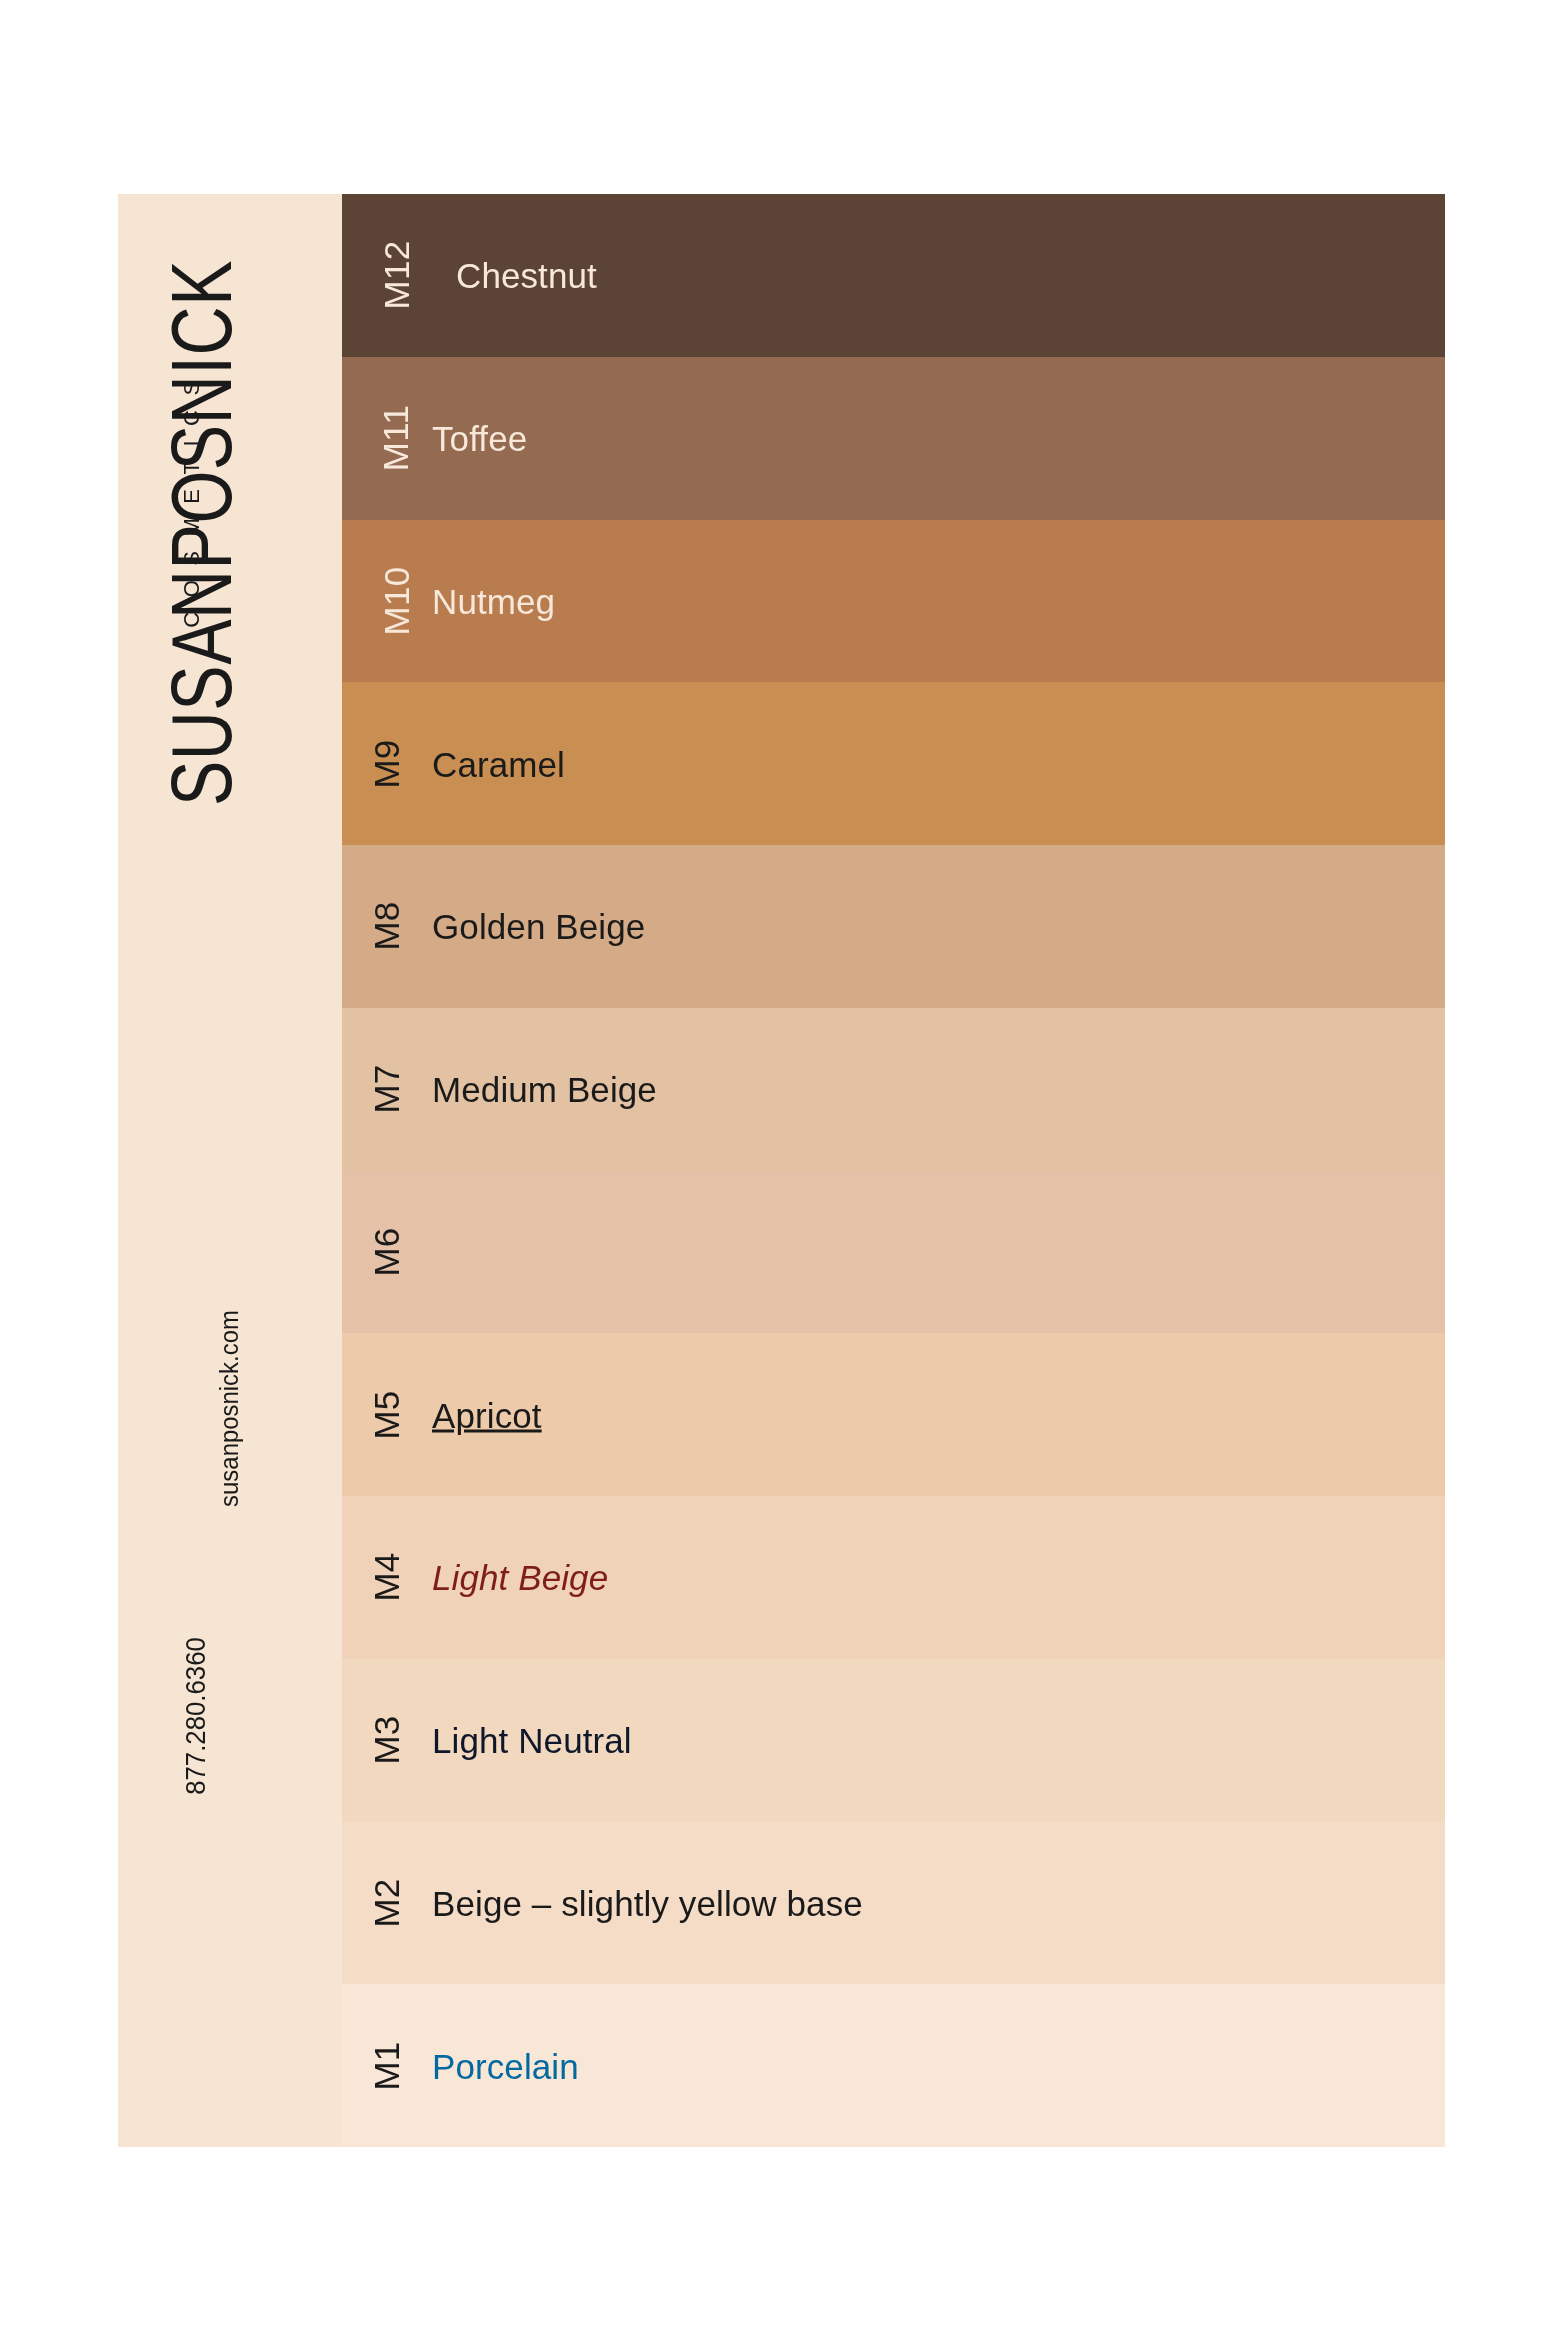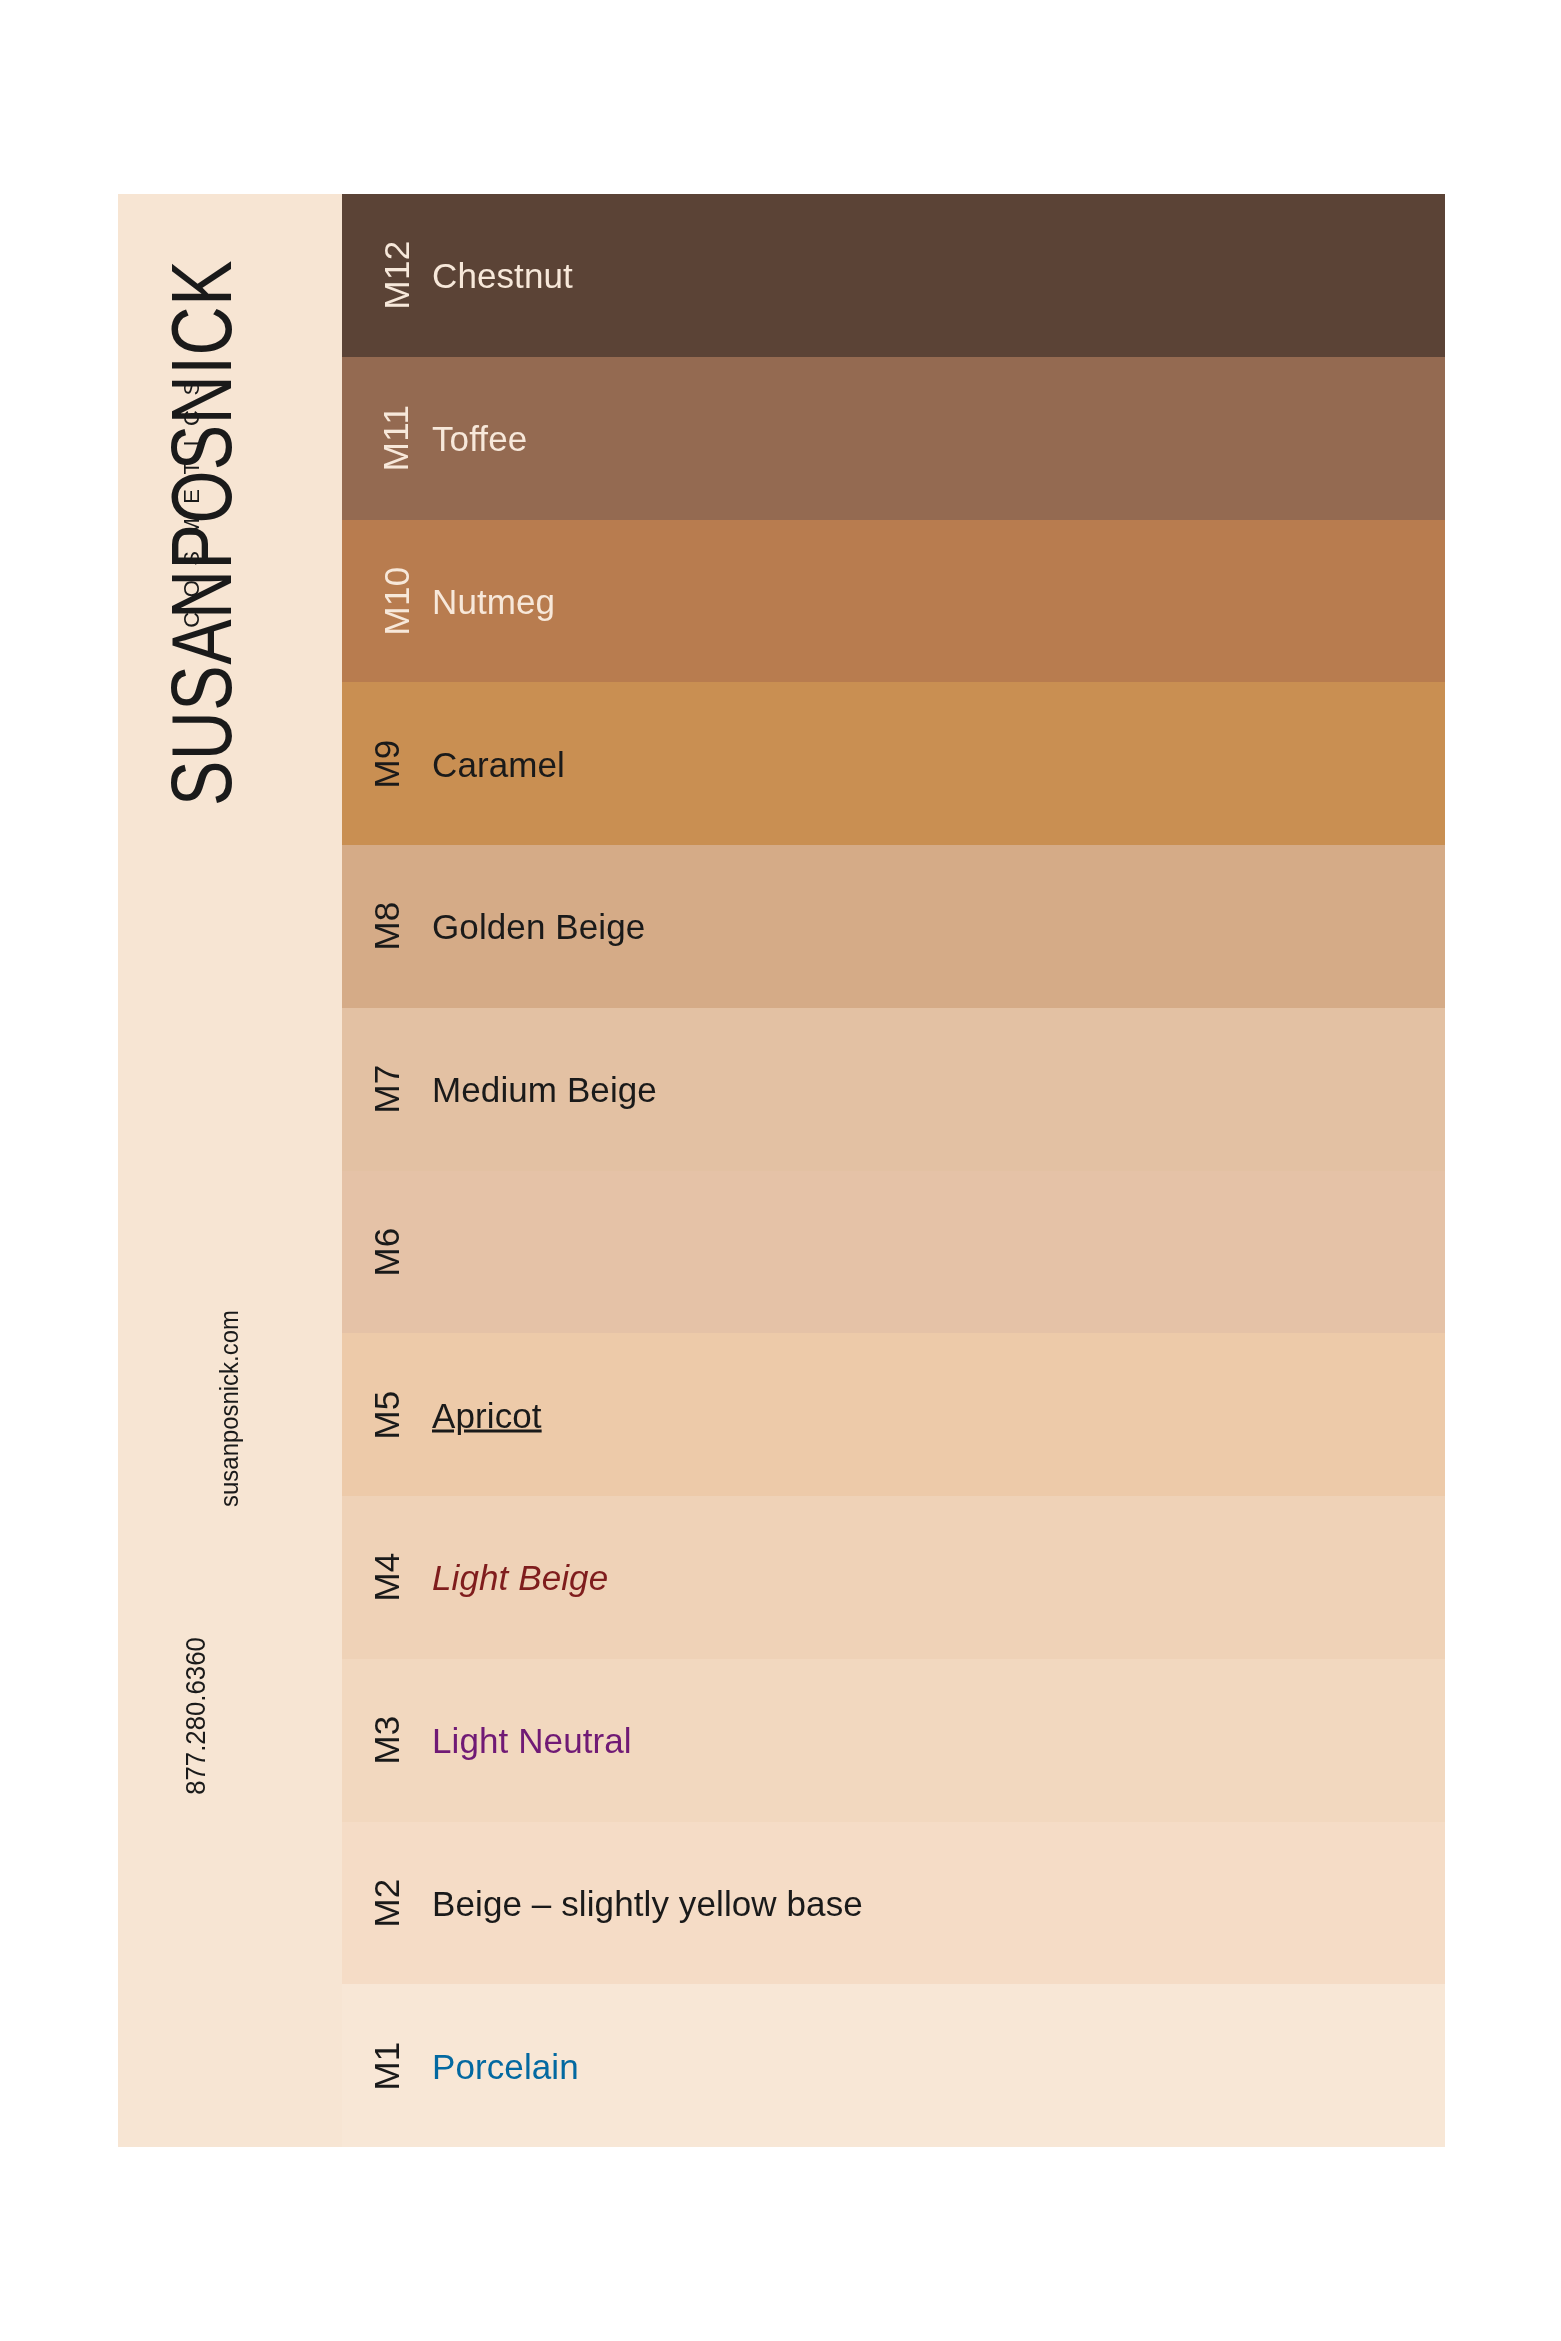--- a/index.html
+++ b/index.html
@@ -157,21 +157,21 @@
     </div>
 
     <div class="contact-web">susanposnick.com</div>
 
     <div class="contact-phone">877.280.6360</div>
   </div>
 
   <div id="swatches">
       <div class="swatch" style="background: rgb(91, 67, 54);">
         <span class="swatch-code" style="color: rgb(247, 232, 218);">M12</span>
-        <span class="swatch-name" style="color: rgb(247, 232, 218);">Chestnut</span>
+        <span class="swatch-name" style="color: rgb(247, 232, 218); margin-left: 24px;">Chestnut</span>
       </div>
       <div class="swatch" style="background: rgb(148, 106, 81);">
         <span class="swatch-code" style="color: rgb(247, 232, 218);">M11</span>
         <span class="swatch-name" style="color: rgb(247, 232, 218);">Toffee</span>
       </div>
       <div class="swatch" style="background: rgb(184, 124, 79);">
         <span class="swatch-code" style="color: rgb(247, 232, 218);">M10</span>
         <span class="swatch-name" style="color: rgb(247, 232, 218);">Nutmeg</span>
       </div>
       <div class="swatch" style="background: rgb(201, 143, 82);">
@@ -192,21 +192,21 @@
       <div class="swatch" style="background: rgb(237, 202, 169);">
         <span class="swatch-code" style="color: rgb(26, 26, 26);">M5</span>
         <span class="swatch-name" style="color: rgb(26, 26, 26); text-decoration: underline;">Apricot</span>
       </div>
       <div class="swatch" style="background: rgb(239, 210, 183);">
         <span class="swatch-code" style="color: rgb(26, 26, 26);">M4</span>
         <span class="swatch-name" style="color: #7f1d1d; font-style: italic;">Light Beige</span>
       </div>
       <div class="swatch" style="background: rgb(242, 216, 191);">
         <span class="swatch-code" style="color: rgb(26, 26, 26);">M3</span>
-        <span class="swatch-name" style="color: #701a75;">Light Neutral</span>
+        <span class="swatch-name" style="color: #0f172a;">Light Neutral</span>
       </div>
       <div class="swatch" style="background: rgb(245, 220, 198);">
         <span class="swatch-code" style="color: rgb(26, 26, 26);">M2</span>
         <span class="swatch-name" style="color: rgb(26, 26, 26);">Beige – slightly yellow base</span>
       </div>
       <div class="swatch" style="background: rgb(248, 231, 214);">
         <span class="swatch-code" style="color: rgb(26, 26, 26);">M1</span>
         <span class="swatch-name" style="color: #0369a1;">Porcelain</span>
       </div>
     </div>

